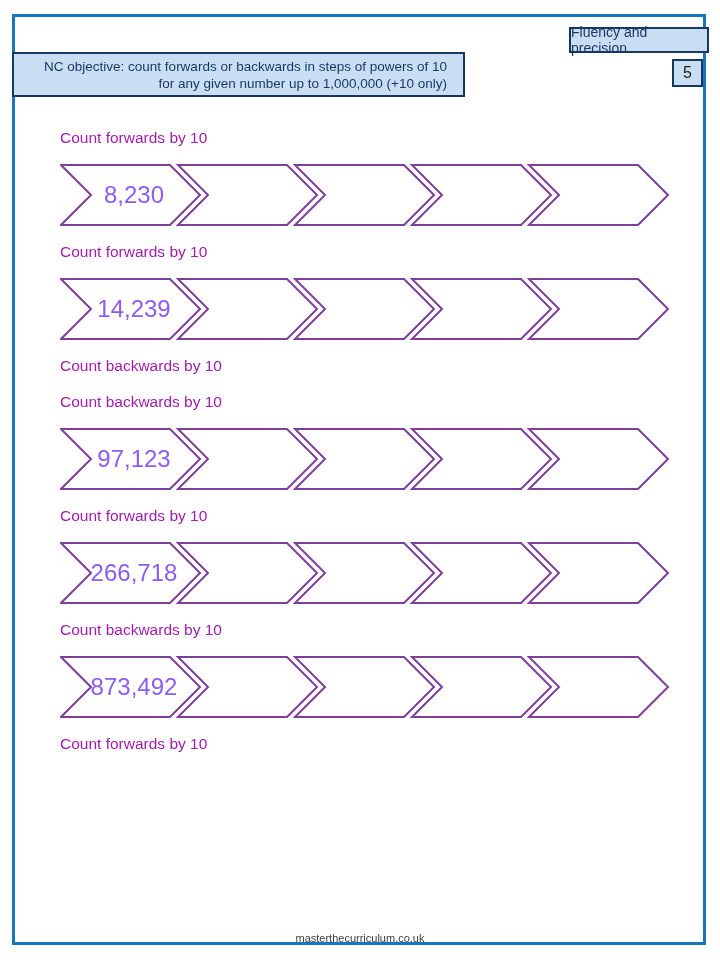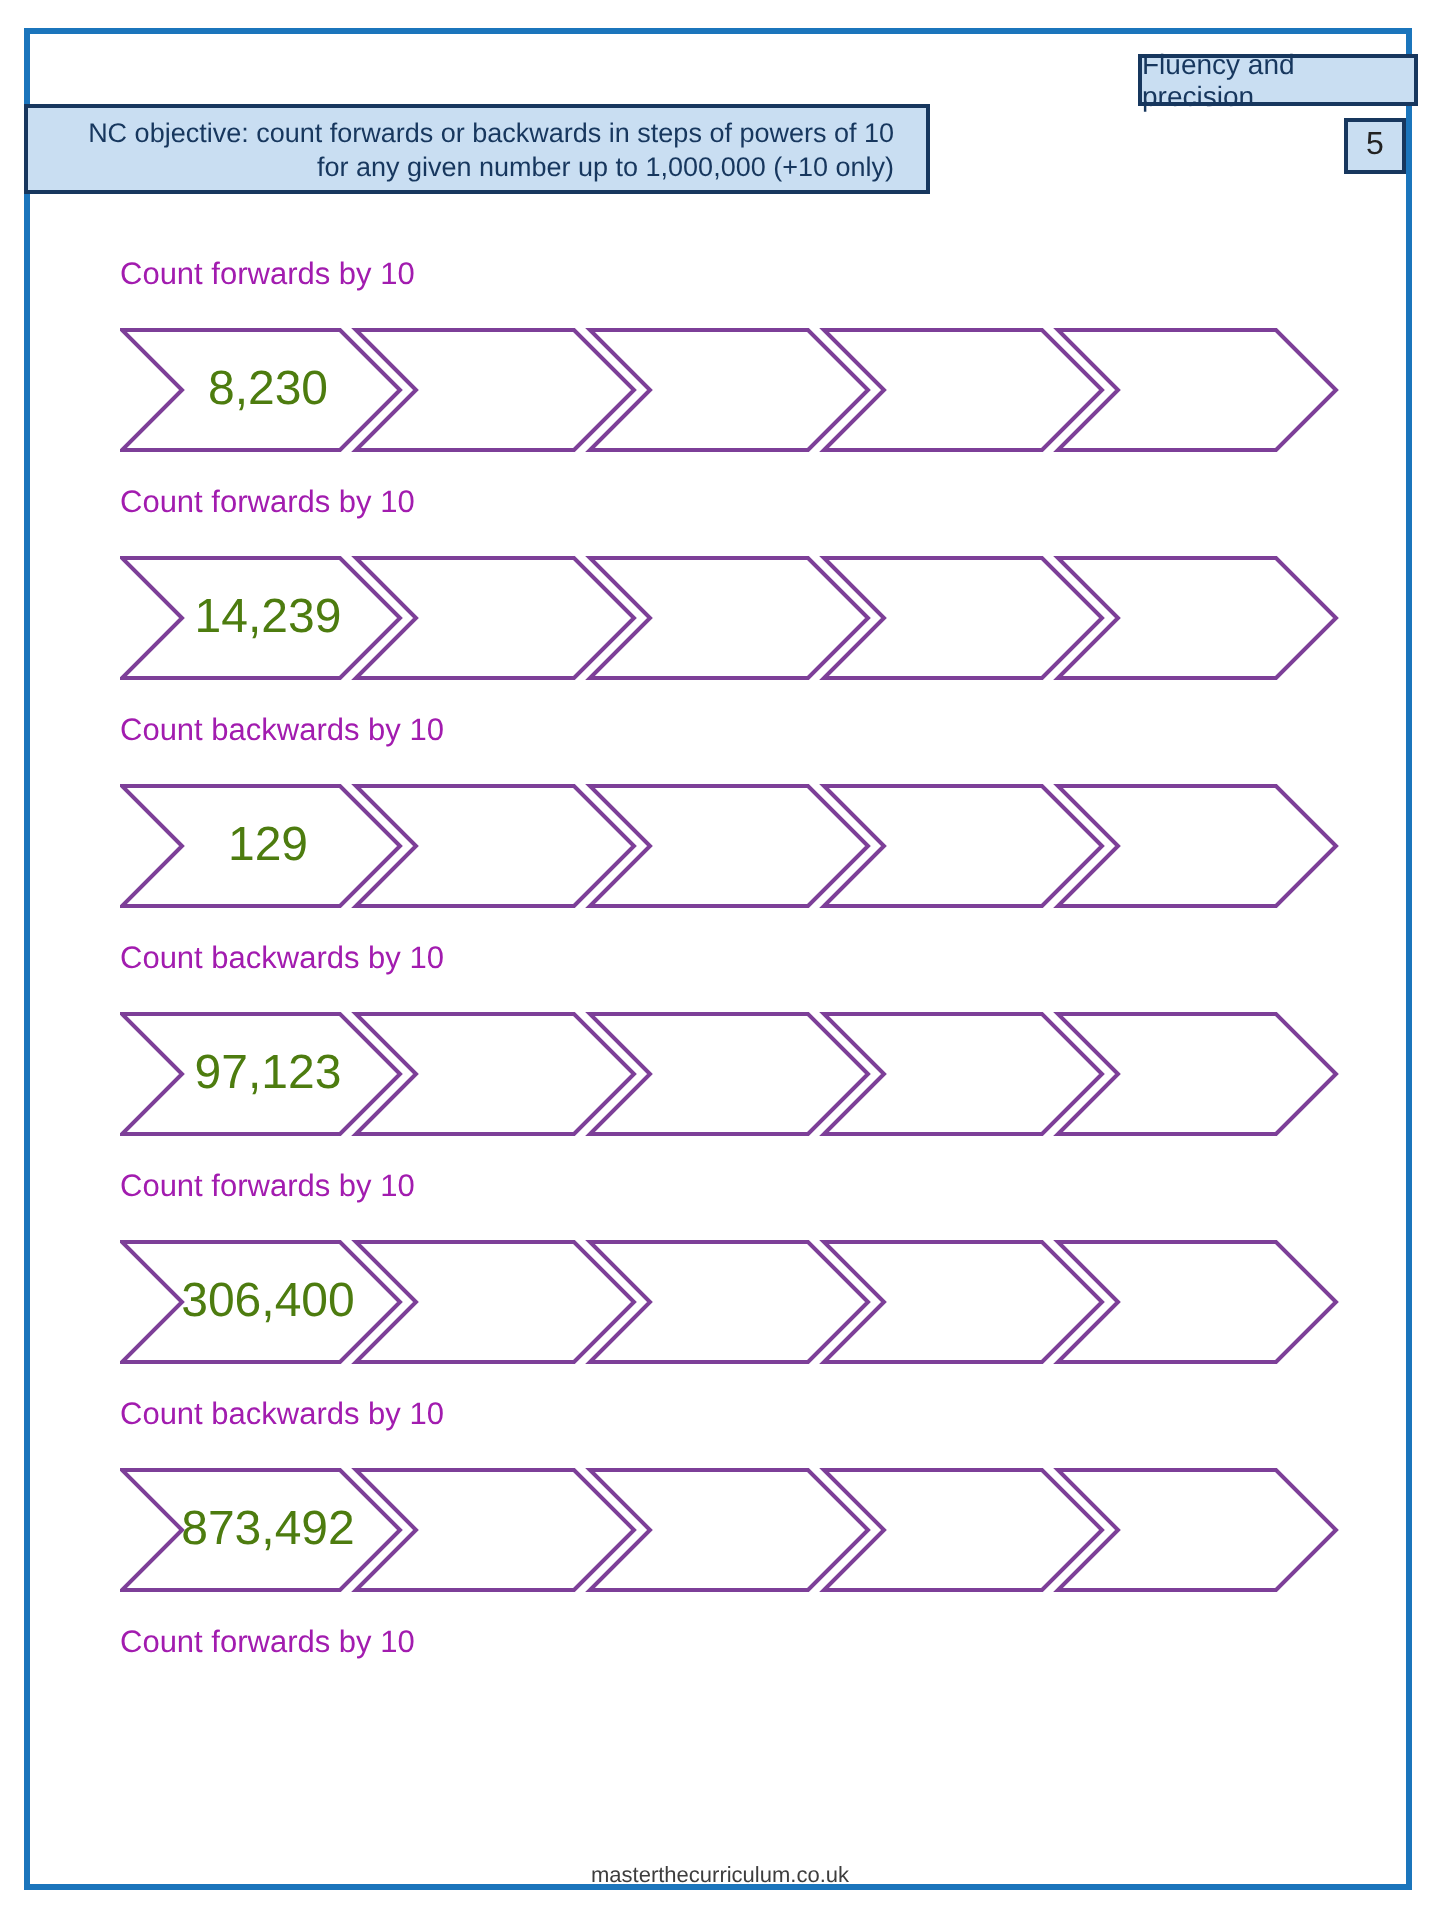--- a/index.html
+++ b/index.html
@@ -36,21 +36,21 @@
     font-size:15.5px; color:#a21caf; height:20px; line-height:20px; margin-bottom:16px;
   }
   .arrow-strip { position:relative; width:610px; height:62px; }
   .arrow-strip svg { display:block; }
   .arrow-strip polygon {
     fill:#ffffff; stroke:var(--arrow-purple, #7d3f98); stroke-width:2; stroke-linejoin:miter;
   }
   .start-num {
     position:absolute; left:16px; top:0; width:116px; height:62px;
     display:flex; align-items:center; justify-content:center;
-    font-size:24px; color:#4d7c0f; white-space:nowrap;
+    font-size:24px; color:#8b5cf6; white-space:nowrap;
   }
   .footer {
     position:absolute; left:0; right:0; bottom:16px; text-align:center;
     font-size:11px; color:#3d3d3d;
   }
 </style>
 </head>
 <body>
 
 <div class="page-border"></div>
@@ -91,30 +91,20 @@
         <polygon points="235,1 344,1 374,31 344,61 235,61 265,31"></polygon>
         <polygon points="352,1 461,1 491,31 461,61 352,61 382,31"></polygon>
         <polygon points="469,1 578,1 608,31 578,61 469,61 499,31"></polygon>
       </svg>
       <span class="start-num">14,239</span>
     </div>
   </div>
 
   <div class="row">
     <div class="row-label">Count backwards by 10</div>
-    <div class="arrow-strip">
-      <svg width="610" height="62" viewBox="0 0 610 62">
-        <polygon points="1,1 110,1 140,31 110,61 1,61 31,31"></polygon>
-        <polygon points="118,1 227,1 257,31 227,61 118,61 148,31"></polygon>
-        <polygon points="235,1 344,1 374,31 344,61 235,61 265,31"></polygon>
-        <polygon points="352,1 461,1 491,31 461,61 352,61 382,31"></polygon>
-        <polygon points="469,1 578,1 608,31 578,61 469,61 499,31"></polygon>
-      </svg>
-      <span class="start-num">129</span>
-    </div>
   </div>
 
   <div class="row">
     <div class="row-label">Count backwards by 10</div>
     <div class="arrow-strip">
       <svg width="610" height="62" viewBox="0 0 610 62">
         <polygon points="1,1 110,1 140,31 110,61 1,61 31,31"></polygon>
         <polygon points="118,1 227,1 257,31 227,61 118,61 148,31"></polygon>
         <polygon points="235,1 344,1 374,31 344,61 235,61 265,31"></polygon>
         <polygon points="352,1 461,1 491,31 461,61 352,61 382,31"></polygon>
@@ -127,21 +117,21 @@
   <div class="row">
     <div class="row-label">Count forwards by 10</div>
     <div class="arrow-strip">
       <svg width="610" height="62" viewBox="0 0 610 62">
         <polygon points="1,1 110,1 140,31 110,61 1,61 31,31"></polygon>
         <polygon points="118,1 227,1 257,31 227,61 118,61 148,31"></polygon>
         <polygon points="235,1 344,1 374,31 344,61 235,61 265,31"></polygon>
         <polygon points="352,1 461,1 491,31 461,61 352,61 382,31"></polygon>
         <polygon points="469,1 578,1 608,31 578,61 469,61 499,31"></polygon>
       </svg>
-      <span class="start-num">306,400</span>
+      <span class="start-num">266,718</span>
     </div>
   </div>
 
   <div class="row">
     <div class="row-label">Count backwards by 10</div>
     <div class="arrow-strip">
       <svg width="610" height="62" viewBox="0 0 610 62">
         <polygon points="1,1 110,1 140,31 110,61 1,61 31,31"></polygon>
         <polygon points="118,1 227,1 257,31 227,61 118,61 148,31"></polygon>
         <polygon points="235,1 344,1 374,31 344,61 235,61 265,31"></polygon>

